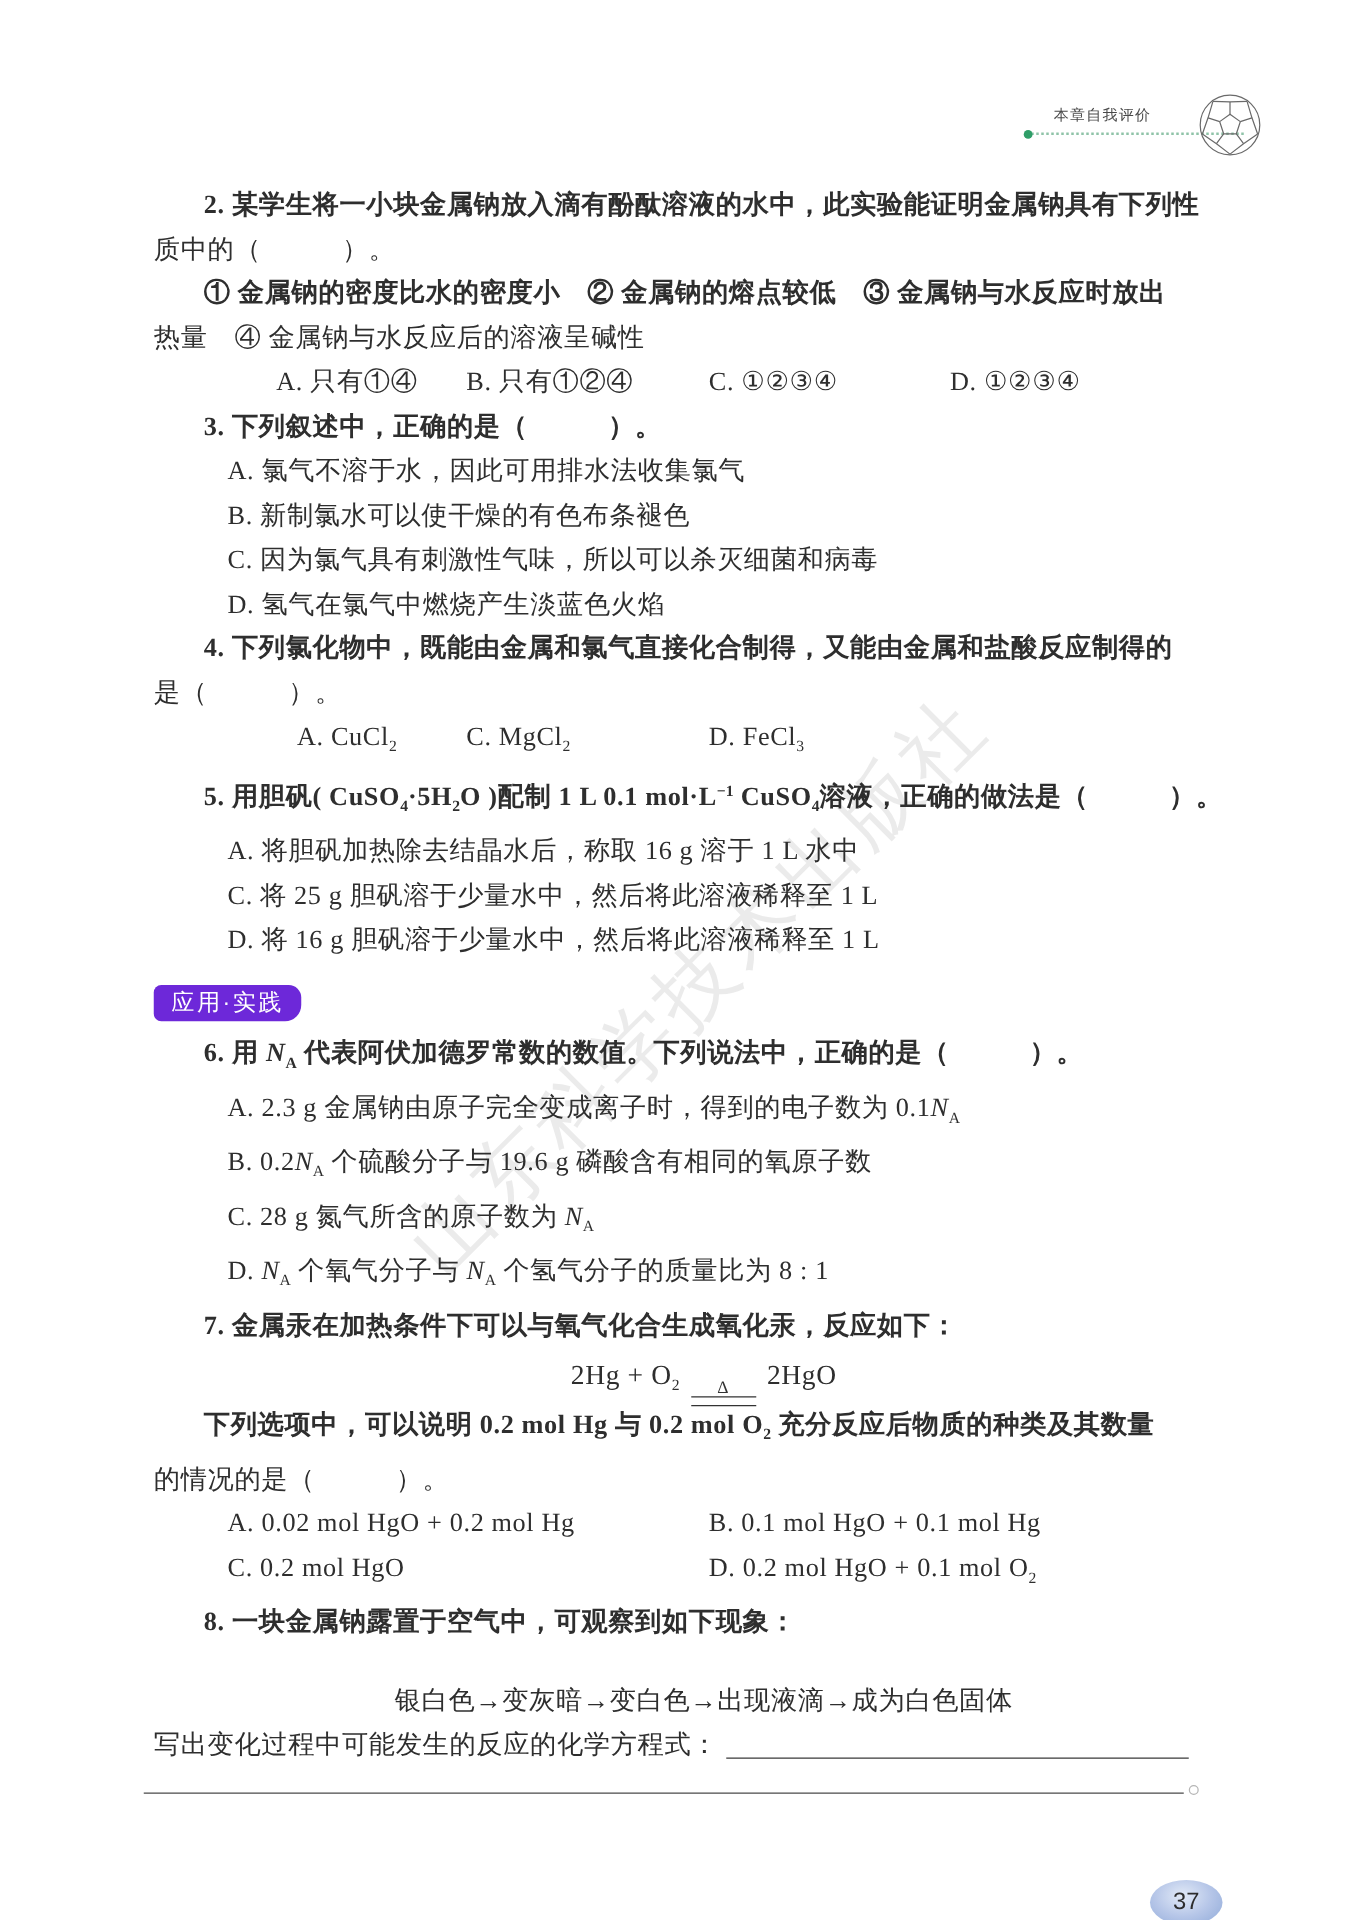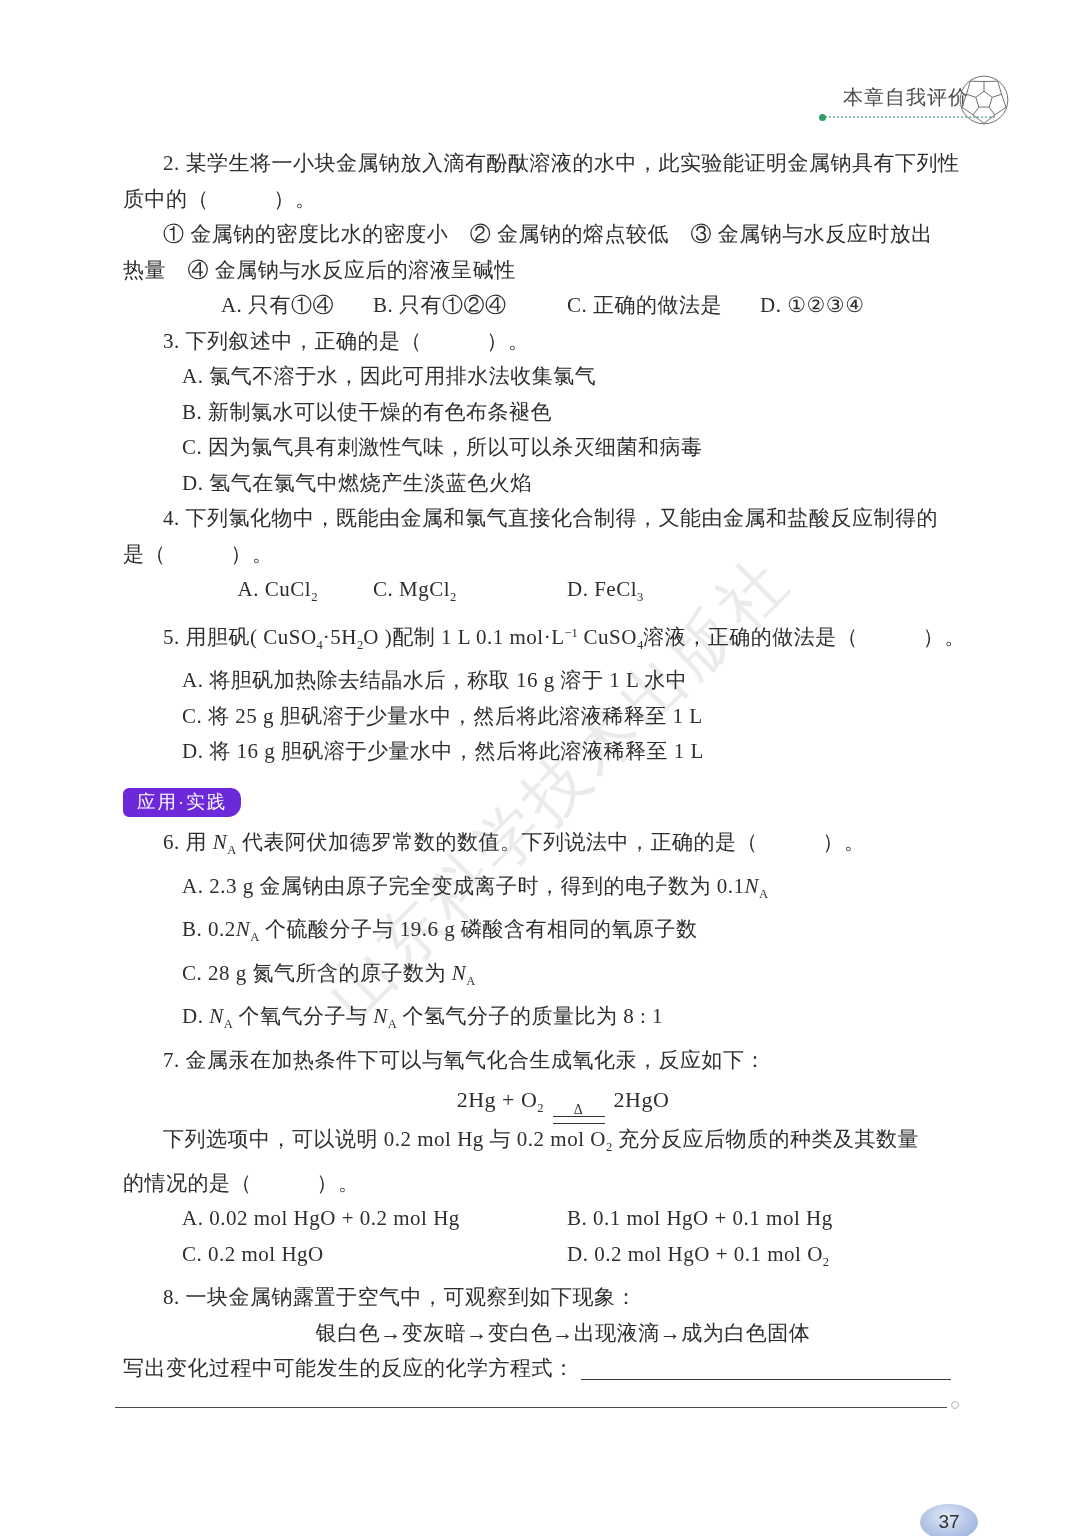--- a/index.html
+++ b/index.html
@@ -6,50 +6,50 @@
   body{
     width:1080px;height:1536px;position:relative;overflow:hidden;
     background:#ffffff;color:#2e2e2e;
     font-family:"Liberation Serif","DejaVu Serif",serif;
   }
   
   .header{position:absolute;left:820px;top:84px;width:175px;}
   .header-title{
     display:block;padding-left:23px;
     font-family:"Liberation Sans","DejaVu Sans",sans-serif;
-    font-size:20px;color:#4a4a4a;letter-spacing:1px;white-space:nowrap;
+    font-size:12px;color:#4a4a4a;letter-spacing:1px;white-space:nowrap;
   }
   .header-rule{position:relative;margin-top:5px;border-top:2px dotted #8fc3a8;}
   .header-dot{
     position:absolute;left:-1px;top:-4px;width:7px;height:7px;
     border-radius:50%;background:#2f9e68;
   }
   .molecule{position:absolute;left:958px;top:74px;width:52px;height:52px;}
   
   .watermark{
     position:absolute;left:208px;top:744px;width:700px;text-align:center;
     transform:rotate(-45deg);white-space:nowrap;
     font-size:64px;letter-spacing:5px;color:rgba(100,100,100,0.13);
     pointer-events:none;z-index:0;
   }
   
   .content{
     position:absolute;left:123px;top:146px;width:840px;z-index:1;
     font-size:21px;line-height:35.5px;letter-spacing:0.5px;
   }
   .line{white-space:nowrap;}
-  .indent1{padding-left:40px;}
+  .indent1{padding-left:40px;font-weight:bold;}
   .flush{padding-left:0;}
   .opt{padding-left:59px;}
   .optgrid4,.optgrid2{display:flex;padding-left:59px;}
   .optgrid4 .opt-cell:nth-child(1){width:191px;text-align:center;}
   .optgrid4 .opt-cell:nth-child(2){width:194px;}
   .optgrid4 .opt-cell:nth-child(3){width:193px;}
   .optgrid2 .opt-cell:nth-child(1){width:385px;}
-  .center{text-align:center;padding-left:40px;}
+  .center{text-align:center;padding-left:40px;margin-top:27px;}
   .equation{text-align:center;padding-left:40px;height:44px;line-height:44px;font-size:22px;}
   .blank{display:flex;white-space:nowrap;}
   .fill-line{flex:1;border-bottom:1.6px solid #3a3a3a;margin:0 12px 7px 6px;}
   sub{font-size:12.5px;vertical-align:-5px;letter-spacing:0;}
   sup{font-size:12.5px;vertical-align:7px;letter-spacing:0;}
   i{font-style:italic;}
   
   .eqwrap{display:inline-flex;flex-direction:column;align-items:center;vertical-align:-7px;margin:0 9px;}
   .eqdelta{font-size:14px;line-height:13px;color:#333;}
   .eqlines{width:52px;height:6px;border-top:1.5px solid #333;border-bottom:1.5px solid #333;}
@@ -101,21 +101,21 @@
 <div class="watermark">山东科学技术出版社</div>
 
 <div class="content">
     <div class="line indent1">2. 某学生将一小块金属钠放入滴有酚酞溶液的水中，此实验能证明金属钠具有下列性</div>
     <div class="line flush">质中的（　　　）。</div>
     <div class="line indent1">① 金属钠的密度比水的密度小　② 金属钠的熔点较低　③ 金属钠与水反应时放出</div>
     <div class="line flush">热量　④ 金属钠与水反应后的溶液呈碱性</div>
     <div class="line optgrid4">
       <span class="opt-cell">A. 只有①④</span>
       <span class="opt-cell">B. 只有①②④</span>
-      <span class="opt-cell">C. 正确的做法是</span>
+      <span class="opt-cell">C. ①②③④</span>
       <span class="opt-cell">D. ①②③④</span>
     </div>
     <div class="line indent1">3. 下列叙述中，正确的是（　　　）。</div>
     <div class="line opt">A. 氯气不溶于水，因此可用排水法收集氯气</div>
     <div class="line opt">B. 新制氯水可以使干燥的有色布条褪色</div>
     <div class="line opt">C. 因为氯气具有刺激性气味，所以可以杀灭细菌和病毒</div>
     <div class="line opt">D. 氢气在氯气中燃烧产生淡蓝色火焰</div>
     <div class="line indent1">4. 下列氯化物中，既能由金属和氯气直接化合制得，又能由金属和盐酸反应制得的</div>
     <div class="line flush">是（　　　）。</div>
     <div class="line optgrid4">

